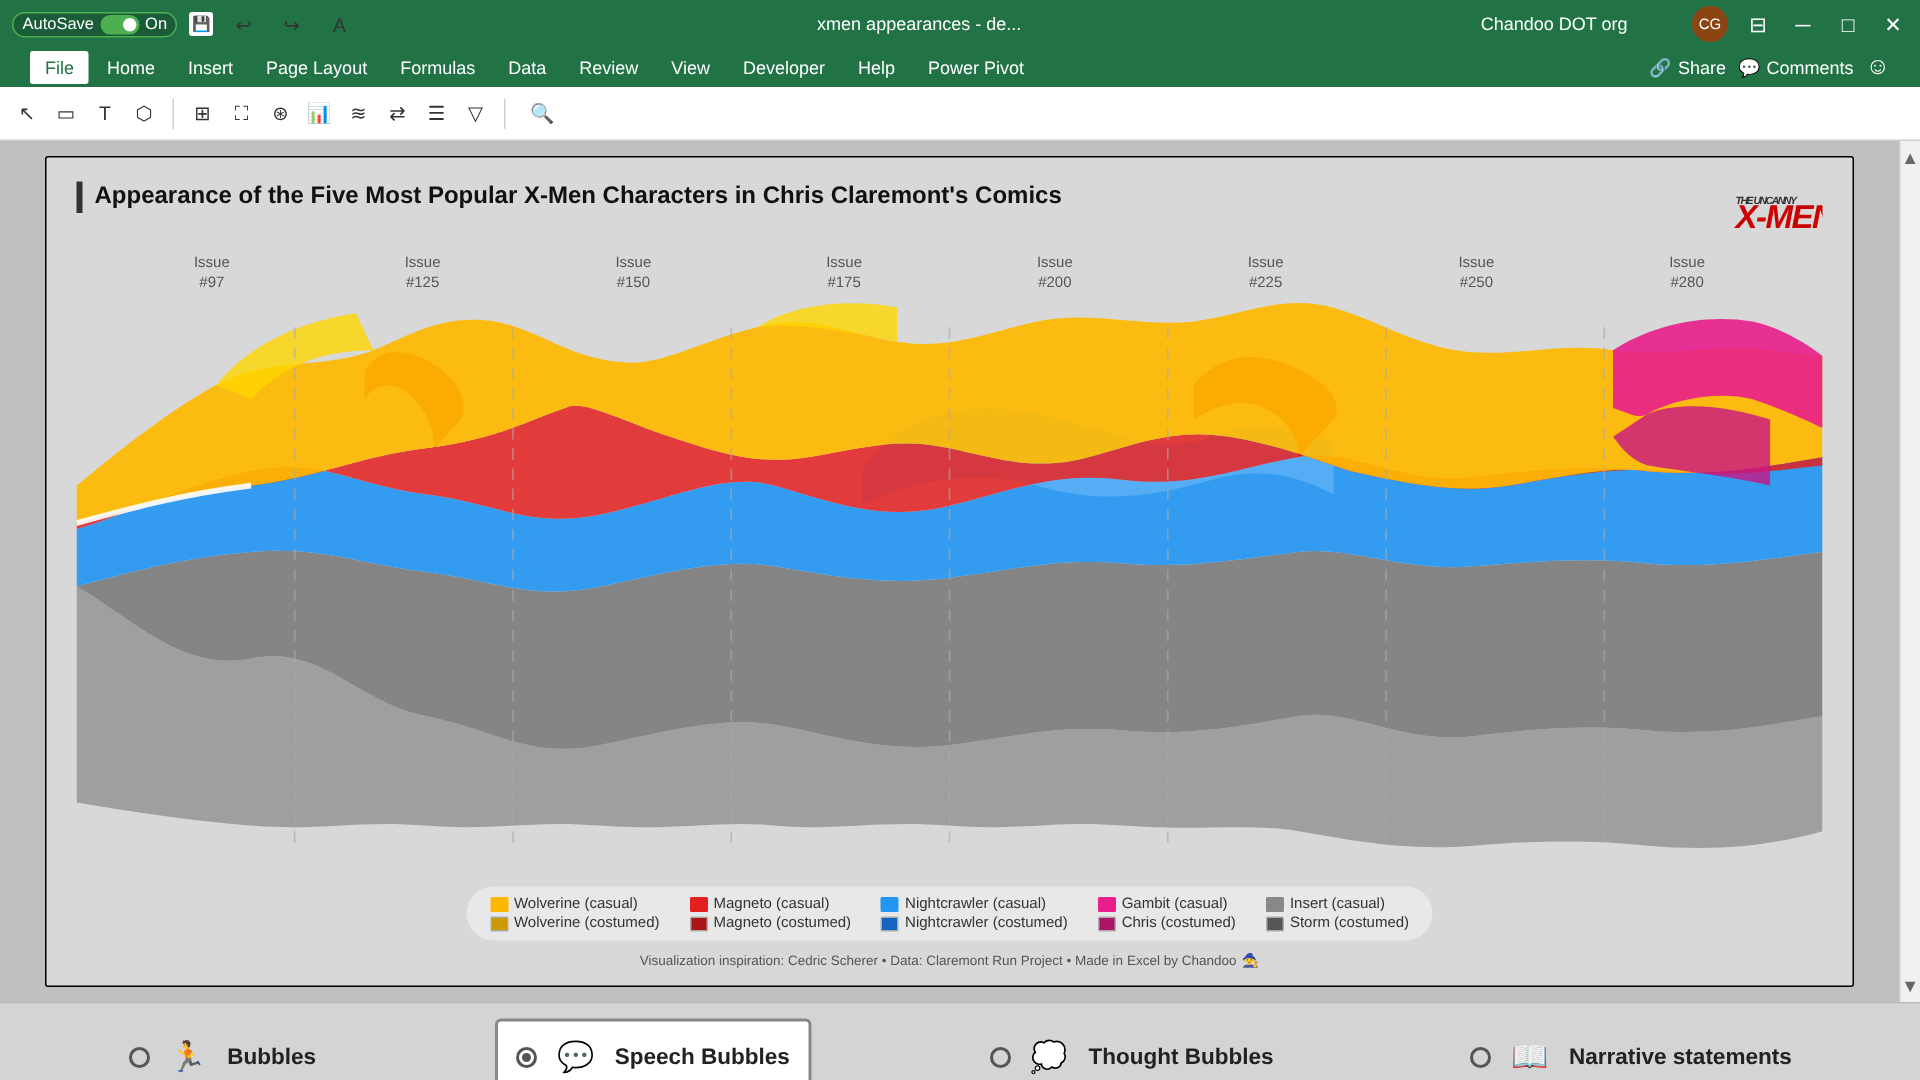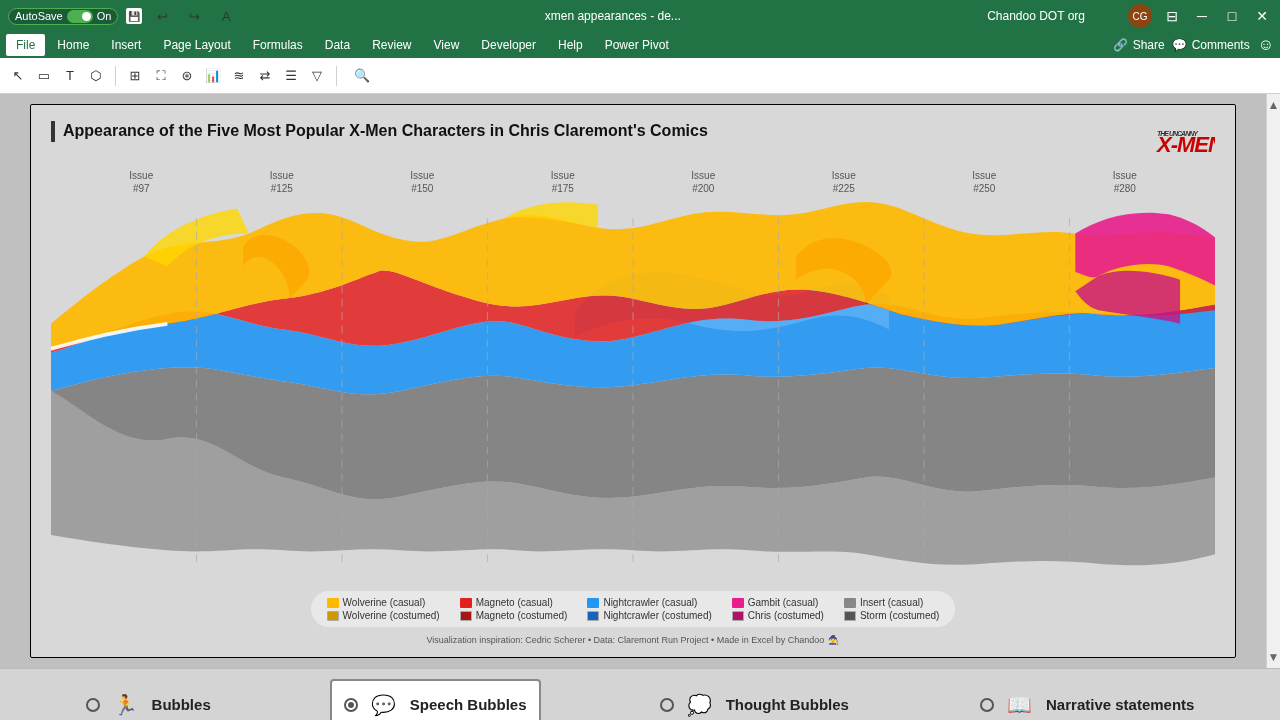--- a/index.html
+++ b/index.html
@@ -24,21 +24,21 @@
     .title-icon { width: 16px; height: 16px; background: white; border-radius: 2px; display: flex; align-items: center; justify-content: center; color: #217346; font-size: 10px; font-weight: bold; }
     .win-btn { width: 20px; height: 20px; display: flex; align-items: center; justify-content: center; font-size: 14px; cursor: pointer; border-radius: 2px; }
     .avatar { width: 24px; height: 24px; border-radius: 50%; background: #8B4513; overflow: hidden; display: flex; align-items: center; justify-content: center; font-size: 10px; color: white; margin-left: 33px; }
 
     
     .ribbon {
       height: 26px;
       background: #217346;
       display: flex;
       align-items: center;
-      padding: 0 6px;
+      padding: 0 20px;
       gap: 2px;
     }
     .ribbon-tab {
       color: white;
       font-size: 12px;
       padding: 4px 10px;
       cursor: pointer;
       border-radius: 2px;
     }
     .ribbon-tab.active { background: white; color: #217346; }

